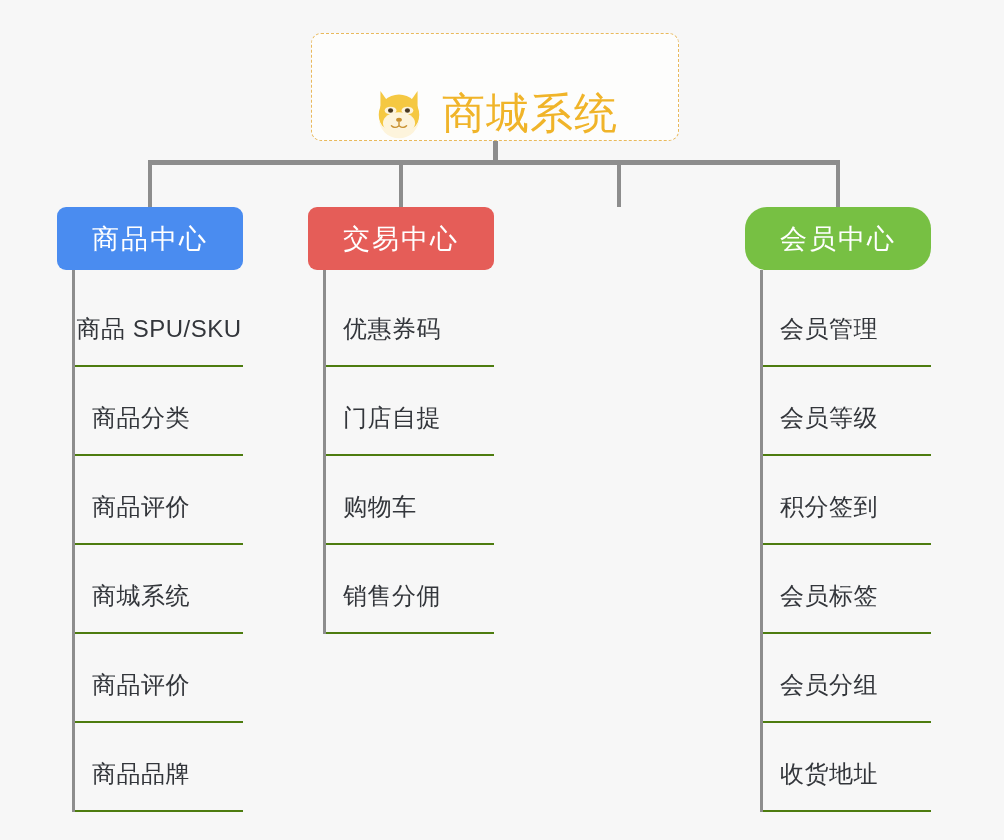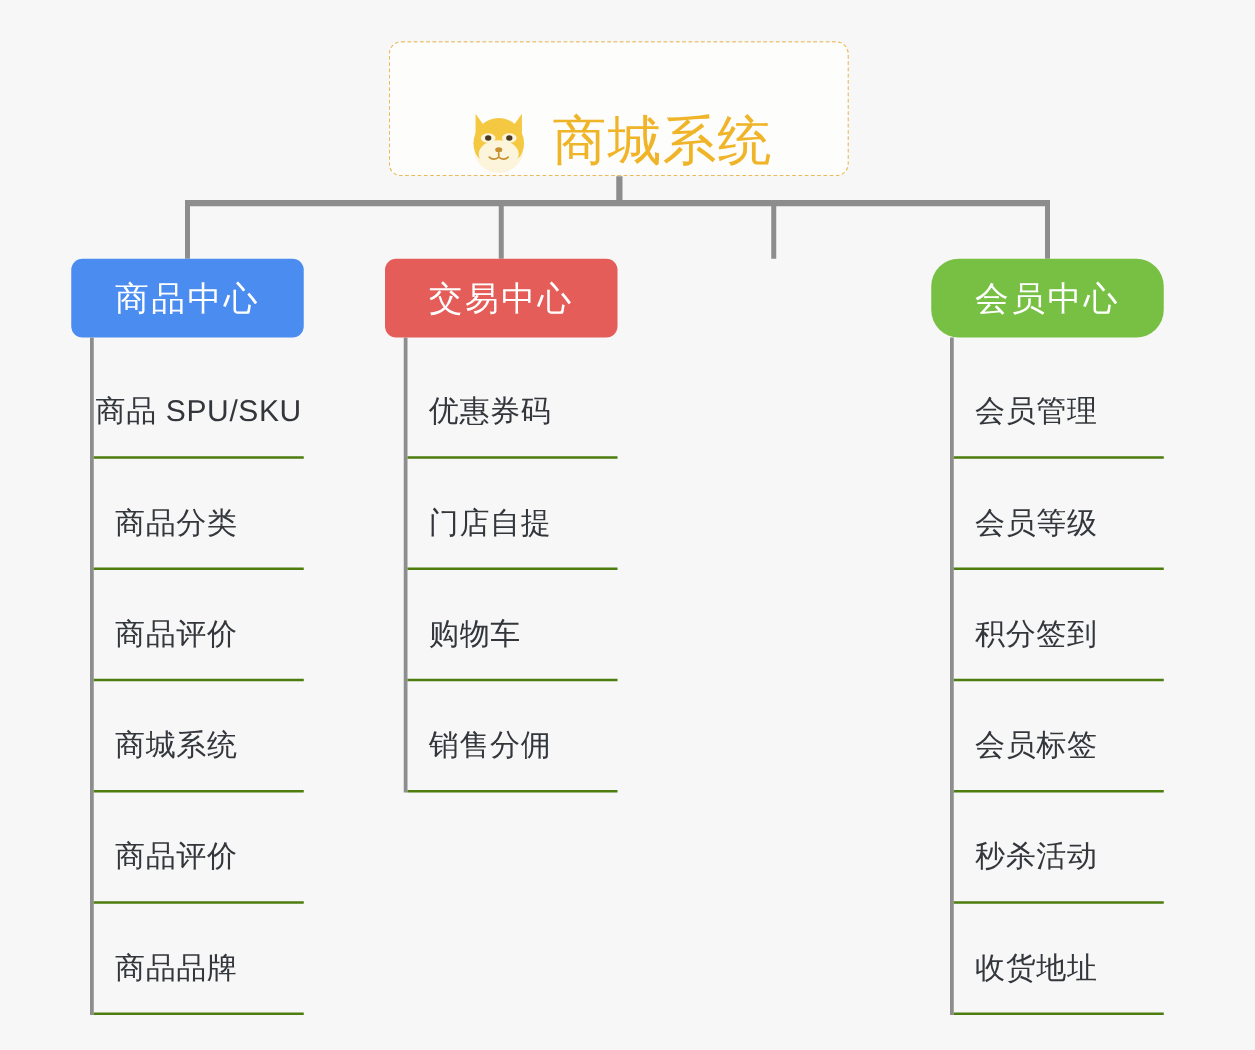--- a/index.html
+++ b/index.html
@@ -199,21 +199,21 @@
       <div class="leaf w-narrow">
           <span class="leaf-label">会员等级</span>
         </div>
       <div class="leaf w-narrow">
           <span class="leaf-label">积分签到</span>
         </div>
       <div class="leaf w-narrow">
           <span class="leaf-label">会员标签</span>
         </div>
       <div class="leaf w-narrow">
-          <span class="leaf-label">秒杀活动</span>
+          <span class="leaf-label">会员分组</span>
         </div>
       <div class="leaf w-narrow">
           <span class="leaf-label">收货地址</span>
         </div>
     </div>
   </div>
 
 </div>
 
 </body></html>

